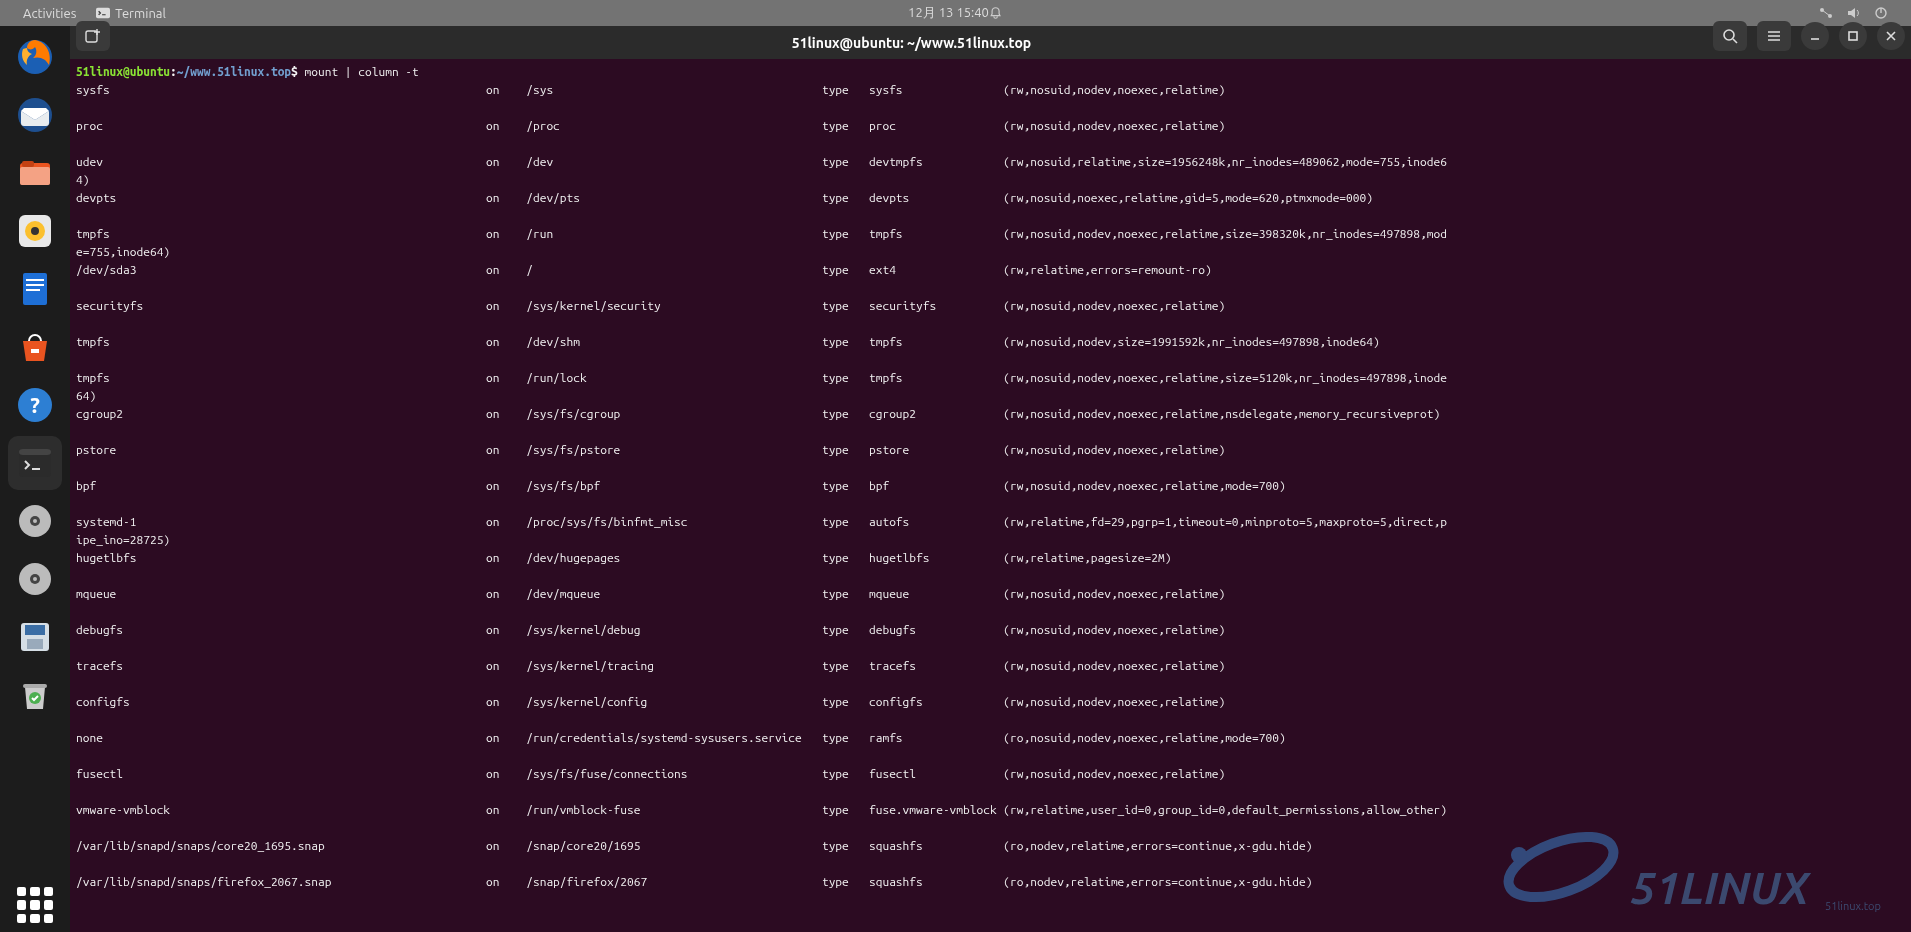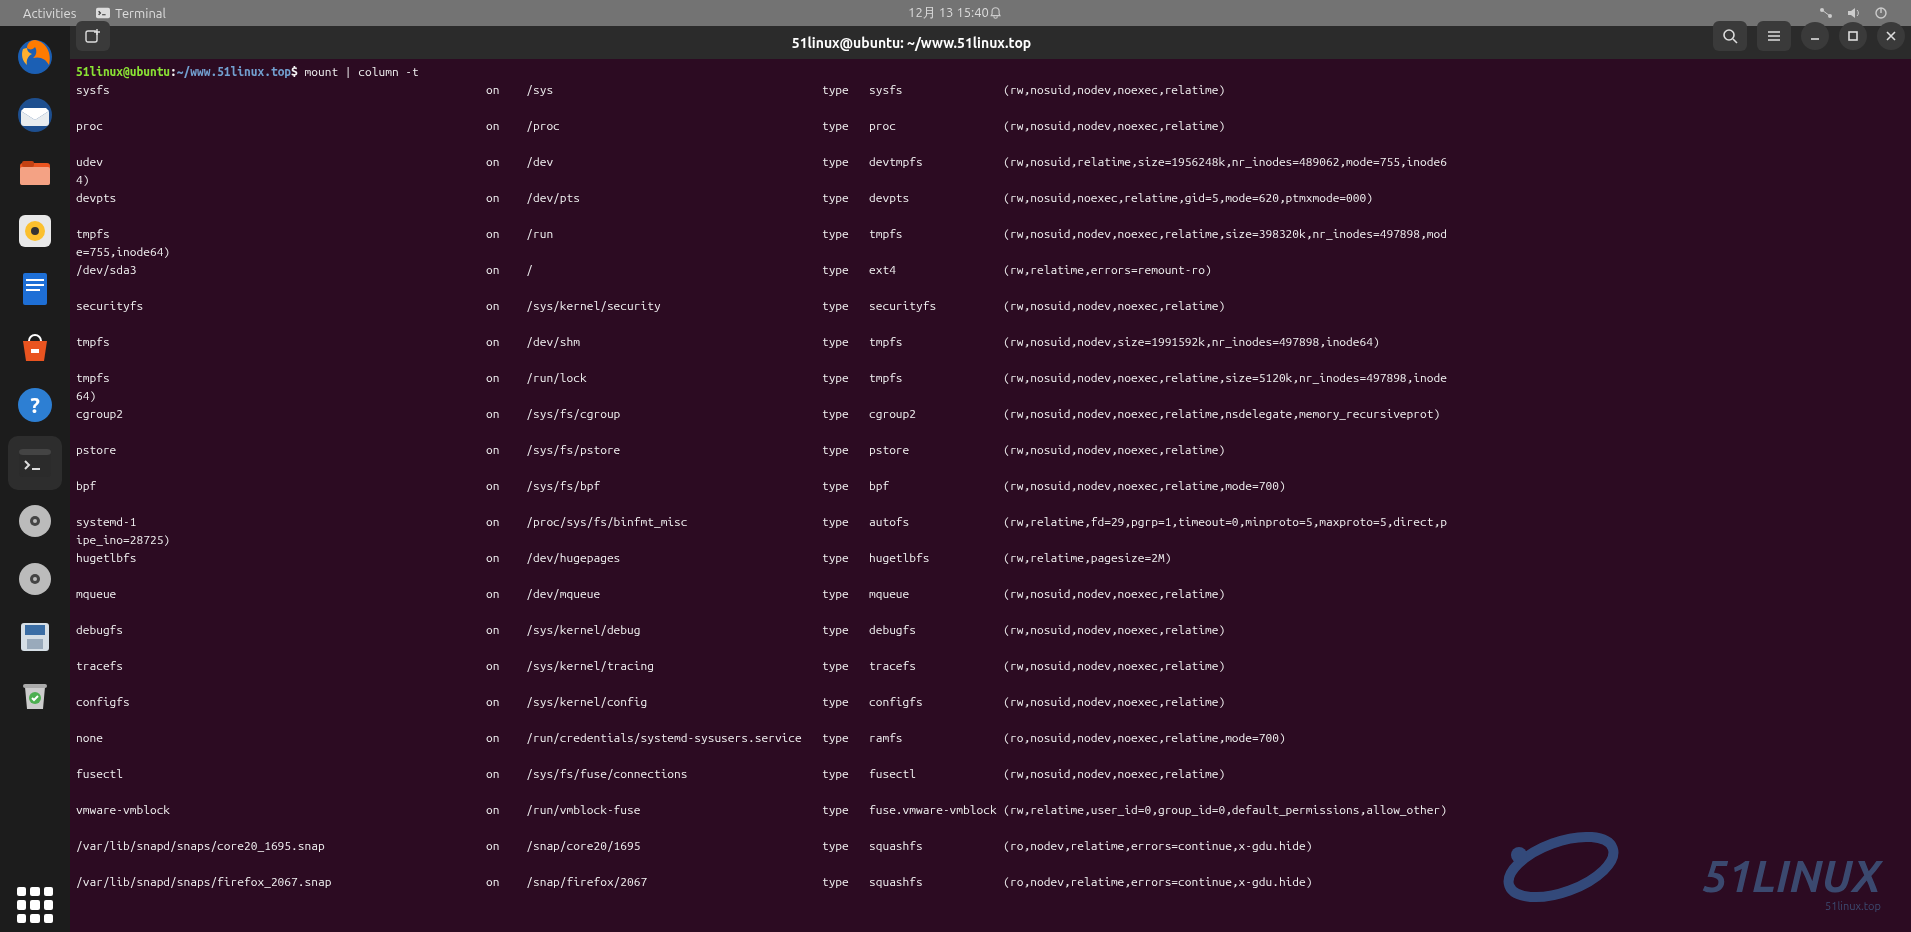--- a/index.html
+++ b/index.html
@@ -95,21 +95,21 @@
 .watermark {
   position: absolute;
   right: 30px;
   bottom: 20px;
   color: #4a7fb0;
   opacity: 0.55;
   font-size: 44px;
   font-weight: bold;
   font-style: italic;
   display: flex;
-  flex-direction: column;
+  flex-direction: row;
   align-items: flex-end;
   pointer-events: none;
 }
 .watermark-sub { font-size: 11px; font-weight: normal; font-style: normal; margin-left: 16px; }
 .watermark svg { position: absolute; right: 260px; bottom: -5px; }
 
 svg { display: block; }
 </style>
 </head>
 <body>

